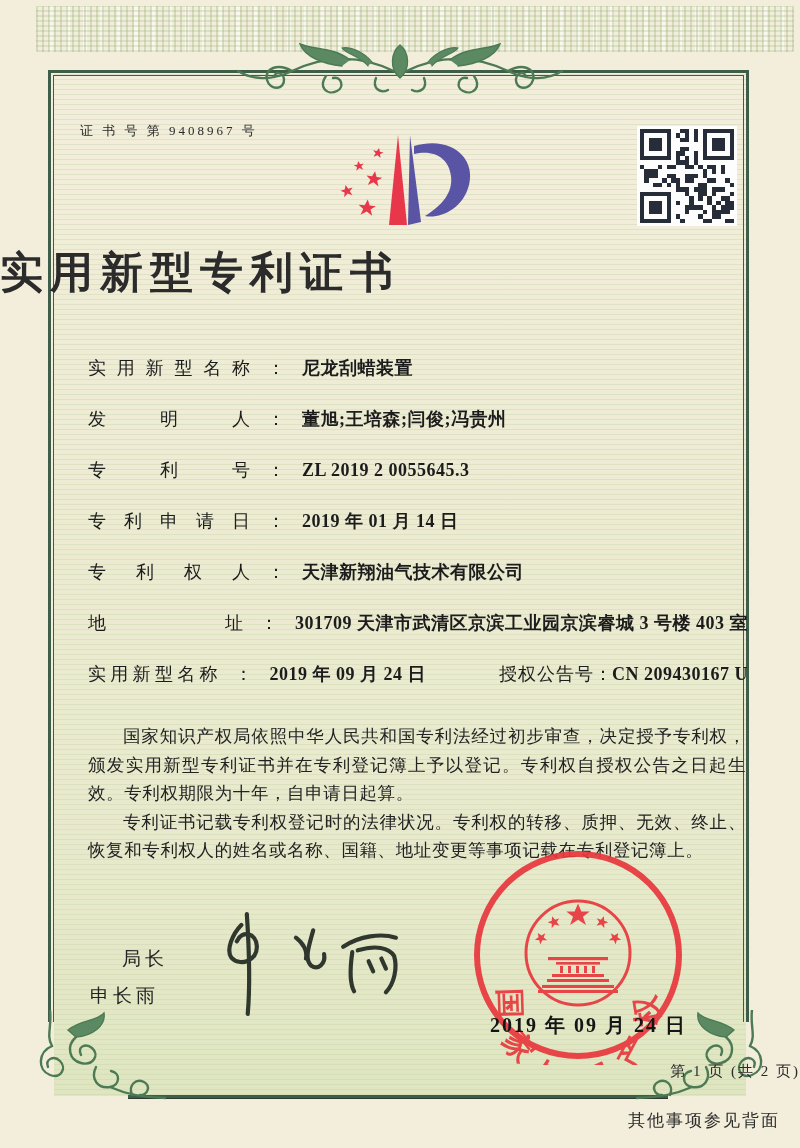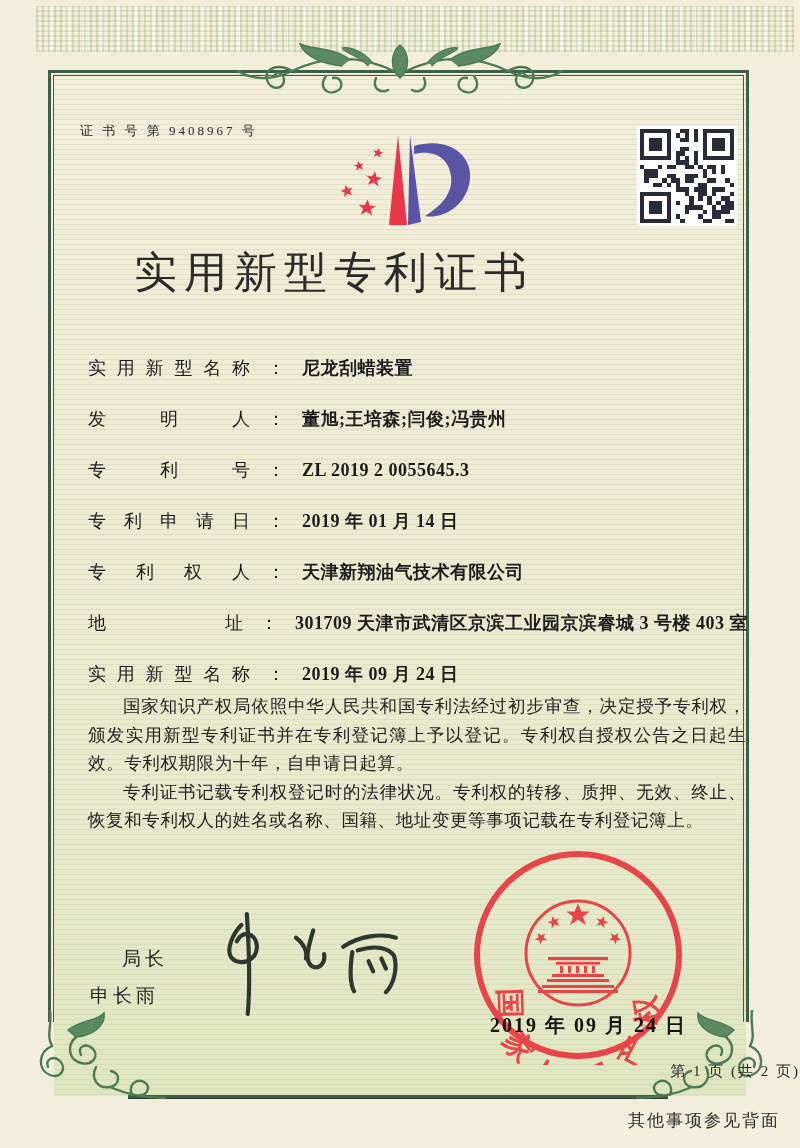--- a/index.html
+++ b/index.html
@@ -41,35 +41,35 @@
   }
   .bottom-line{
     left:128px;top:1095px;width:540px;height:3px;background:#3e5e49;border-bottom:1px solid #2c3a30;
   }
 
   .cert-no{
     left:80px;top:122px;font-size:13px;letter-spacing:3px;color:#2a2a2a;
   }
 
   .title{
-    left:0;top:244px;width:668px;text-align:center;
-    font-size:43px;font-weight:400;letter-spacing:7px;color:#2b2b2b;
+    left:0;top:244px;width:668px;
+    font-size:43px;font-weight:700;letter-spacing:7px;color:#2b2b2b;
   }
 
   
   .fields{left:88px;top:357px;width:660px;font-size:18px;color:#1c1c1c;}
   .frow{display:flex;align-items:baseline;line-height:22px;margin-bottom:29px;white-space:nowrap;gap:17px;}
   .flabel{display:inline-block;width:162px;text-align:justify;text-align-last:justify;-moz-text-align-last:justify;}
   .fcolon{display:inline-block;width:18px;}
   .fvalue{letter-spacing:.5px;font-weight:bold;}
   .pair2{margin-left:56px;}
   .pair2 .g-label{letter-spacing:1px;}
 
   .body-text{
-    left:88px;top:692px;width:658px;font-size:17.5px;line-height:28.5px;
+    left:88px;top:722px;width:658px;font-size:17.5px;line-height:28.5px;
     color:#222;letter-spacing:.6px;
   }
   .body-text p{margin:0;text-indent:2em;text-align:justify;}
 
   .signer{left:90px;font-family:"Liberation Sans","DejaVu Sans",sans-serif;font-size:19px;color:#222;letter-spacing:4px;}
   .signer-title{top:946px;margin-left:32px;}
   .signer-name{top:983px;}
 
   .seal-date{
     left:490px;top:1012px;font-size:20px;letter-spacing:2px;color:#151515;z-index:6;font-weight:600;
@@ -204,20 +204,23 @@
   </div>
   <div class="frow">
     <span class="flabel">地址</span>
       <span class="fcolon">：</span>
       <span class="fvalue">301709 天津市武清区京滨工业园京滨睿城 3 号楼 403 室</span>
   </div>
   <div class="frow">
     <span class="flabel">实用新型名称</span>
       <span class="fcolon">：</span>
       <span class="fvalue">2019 年 09 月 24 日</span>
+    <span class="pair2">
+      <span class="g-label">授权公告号</span><span class="fcolon">：</span><span class="fvalue">CN 209430167 U</span>
+    </span>
   </div>
 </div>
 
 <div class="abs body-text">
   <p>国家知识产权局依照中华人民共和国专利法经过初步审查，决定授予专利权，颁发实用新型专利证书并在专利登记簿上予以登记。专利权自授权公告之日起生效。专利权期限为十年，自申请日起算。</p>
   <p>专利证书记载专利权登记时的法律状况。专利权的转移、质押、无效、终止、恢复和专利权人的姓名或名称、国籍、地址变更等事项记载在专利登记簿上。</p>
 </div>
 
 <div class="abs signer signer-title">局长</div>
 <div class="abs signer signer-name">申长雨</div>

